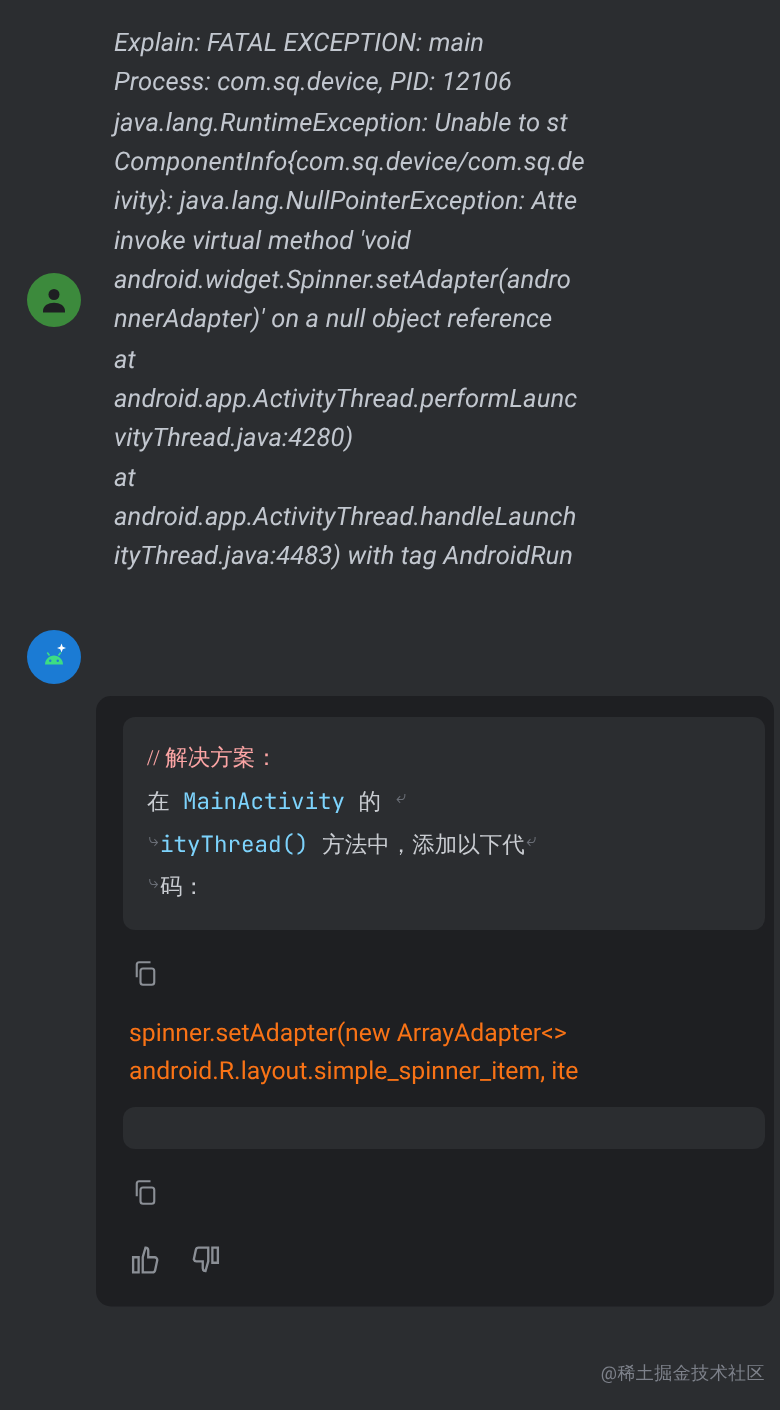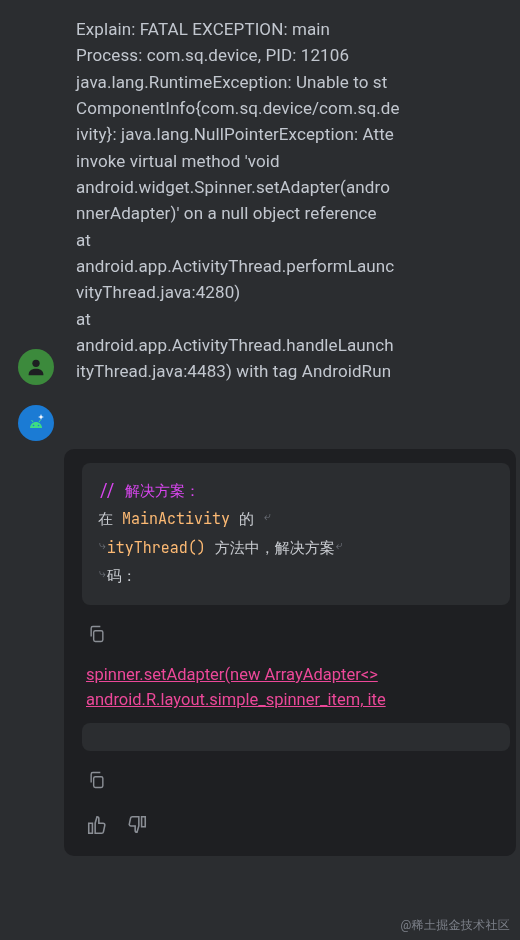--- a/index.html
+++ b/index.html
@@ -10,23 +10,24 @@
     font-family: -apple-system, "Segoe UI", Roboto, "Helvetica Neue", Arial, sans-serif;
     color: #c9ccd1;
     overflow: hidden;
     position: relative;
   }
   .chat-container {
     padding: 16px 0 0 6px;
   }
   .message {
     display: flex;
-    align-items: flex-end;
-    margin-bottom: 20px;
+    align-items: center;
+    margin-bottom: 35px;
     padding: 0 12px;
+    font-style: italic;
   }
   .avatar {
     width: 36px;
     height: 36px;
     border-radius: 50%;
     flex-shrink: 0;
     margin-right: 22px;
     display: flex;
     align-items: center;
     justify-content: center;
@@ -64,59 +65,58 @@
     background: #2b2d30;
     border-radius: 8px;
     padding: 14px 16px;
     font-family: "JetBrains Mono", Consolas, Menlo, monospace;
     font-size: 15px;
     line-height: 1.9;
     color: #c9ccd1;
     margin-bottom: 12px;
     overflow: hidden;
   }
-  .code-box .comment { color: #d946ef; }
-  .code-box .kw { color: #fdba74; }
+  .code-box .comment { color: #fca5a5; font-family: Liberation Serif, serif; }
+  .code-box .kw { color: #7dd3fc; }
   .wrap-glyph {
     color: #6a6e76;
     font-size: 12px;
     vertical-align: top;
     display: inline-block;
     margin: 0 1px;
   }
   .copy-row {
     padding: 6px 4px 10px 4px;
   }
   .copy-icon {
     width: 22px; height: 22px;
     display: inline-flex;
     align-items: center; justify-content: center;
     color: #8b8f96;
   }
   .plain-text {
     font-size: 16.5px;
     line-height: 1.55;
-    color: #ec4899;
+    color: #f97316;
     padding: 4px 4px 10px 4px;
     word-break: break-all;
-    text-decoration: underline;
   }
   .feedback-row {
     padding: 10px 4px 4px 4px;
     display: flex;
     gap: 18px;
   }
   .feedback-row .thumb {
     width: 22px; height: 22px;
     color: #8b8f96;
     display: inline-flex;
   }
   .watermark {
     position: absolute;
-    bottom: 6px;
+    bottom: 16px;
     right: 10px;
     font-size: 12px;
     color: #7d818a;
     letter-spacing: 0.3px;
   }
 </style>
 </head>
 <body>
 
 <div class="chat-container">
@@ -160,21 +160,21 @@
   </div>
 
   <div class="bot-panel">
 
     <div class="code-box">
       <div class="comment">// 解决方案：</div>
       <div>
         <span>在 </span><span class="kw">MainActivity</span><span> 的 </span><span class="wrap-glyph">⤶</span>
       </div>
       <div>
-        <span class="wrap-glyph">⤷</span><span class="kw">ityThread()</span><span> 方法中，解决方案</span><span class="wrap-glyph">⤶</span>
+        <span class="wrap-glyph">⤷</span><span class="kw">ityThread()</span><span> 方法中，添加以下代</span><span class="wrap-glyph">⤶</span>
       </div>
       <div>
         <span class="wrap-glyph">⤷</span><span>码：</span>
       </div>
     </div>
 
     <div class="copy-row">
       <span class="copy-icon">
         <svg viewBox="0 0 24 24" width="20" height="20" fill="none" stroke="currentColor" stroke-width="1.7">
           <rect x="8" y="8" width="11" height="13" rx="2"></rect>

